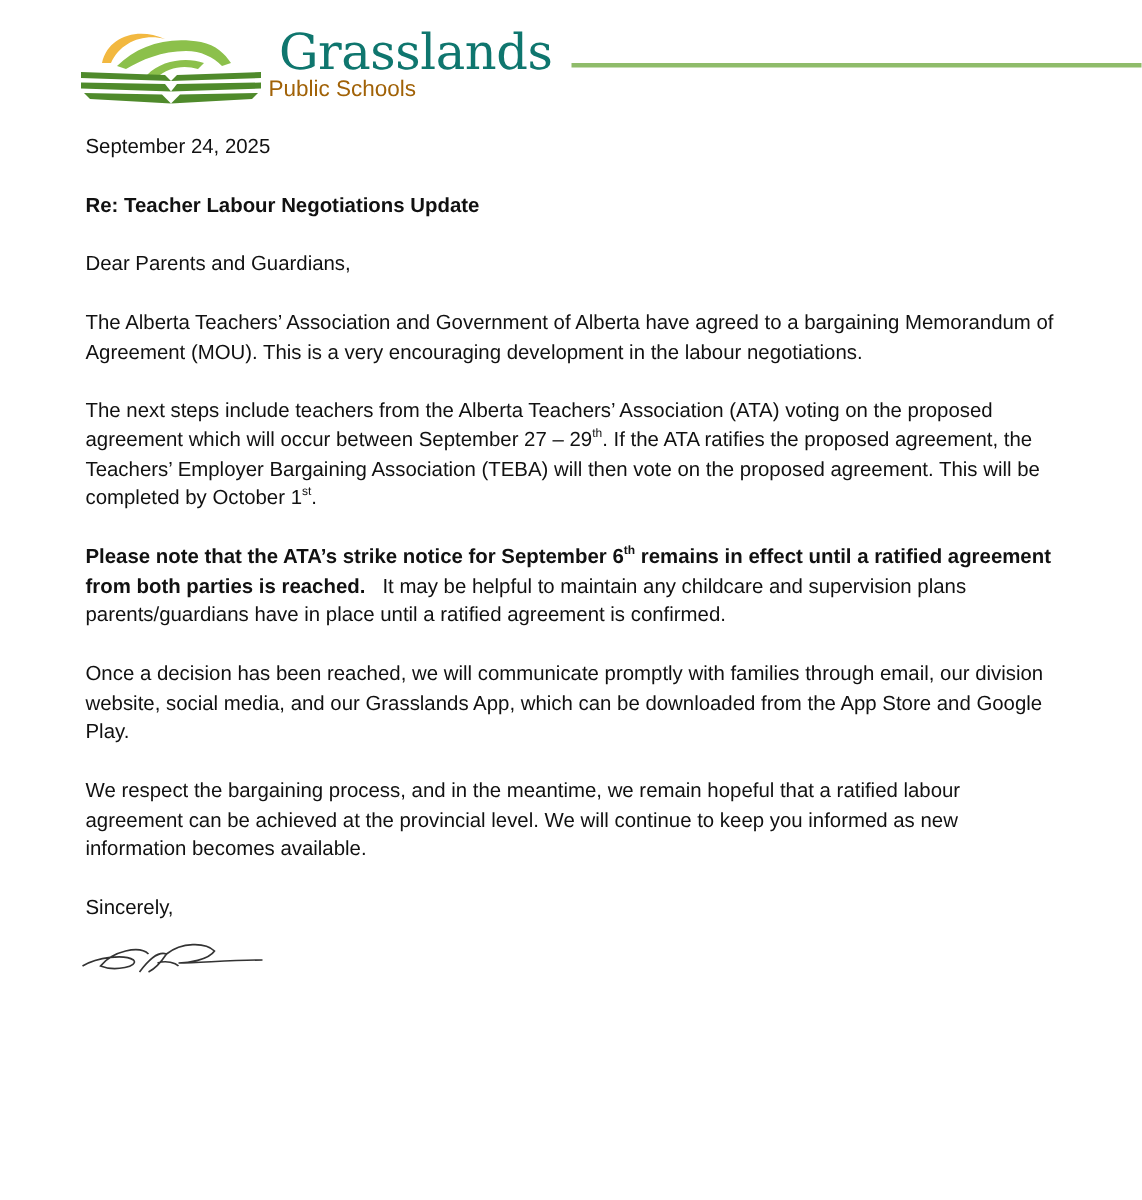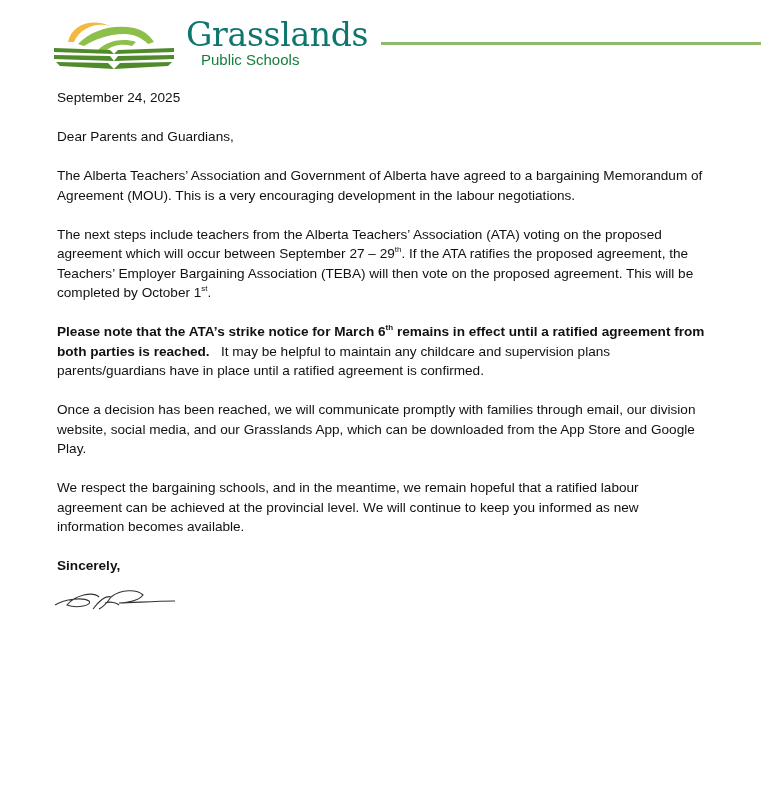--- a/index.html
+++ b/index.html
@@ -2,28 +2,28 @@
 <html><head>
   <meta charset="utf-8">
   <style>
     html, body { margin:0; padding:0; background:#ffffff; }
     body { width:761px; height:800px; position:relative; overflow:hidden;
       font-family:"Liberation Sans", "DejaVu Sans", sans-serif; color:#111; }
     .letterhead { position:absolute; left:0; top:0; width:761px; height:80px; }
     .logo-icon { position:absolute; left:52px; top:14px; width:125px; height:58px; }
     .brand-name { position:absolute; left:186px; top:18px; font-family:"DejaVu Serif","Liberation Serif",serif;
       font-size:33px; color:#0f766e; letter-spacing:-0.3px; line-height:1; }
-    .brand-sub { position:absolute; left:201px; top:52px; font-size:15px; color:#15803d; line-height:1; }
+    .brand-sub { position:absolute; left:179px; top:52px; font-size:15px; color:#a16207; line-height:1; }
     .header-rule { position:absolute; left:381px; top:42px; width:380px; height:3px; background:#8fbc6a; }
     .letter { position:absolute; left:57px; top:88px; width:650px; font-size:13.6px; line-height:19.5px; }
     .letter p { margin:0 0 19.5px 0; }
     .bold { font-weight:bold; }
     sup { font-size:8px; line-height:0; vertical-align:6px;margin-top:48px; }
     .signature { display:block; width:125px; height:34px; margin:-14px 0 -3px -4px; }
-    .closing p { margin:0;font-weight:bold; }
+    .closing p { margin:0; }
   </style>
 </head>
 <body>
 
 <div class="letterhead">
   <svg class="logo-icon" viewBox="0 0 125 58">
     <path d="M16 28 C20 10, 40 4, 58 12 C44 8, 28 14, 22 28 Z" fill="#f2b840"></path>
     <path d="M26 30 C40 16, 60 10, 82 14 C92 16, 98 22, 102 28 L96 30 C90 24, 82 20, 72 20 C56 20, 42 26, 32 32 Z" fill="#8cc04b"></path>
     <path d="M46 36 C56 26, 72 24, 84 28 L80 32 C70 29, 60 31, 52 38 Z" fill="#8cc04b"></path>
     <path d="M2 34 L58 36 L62 40 L2 38 Z" fill="#4f8a2b"></path>
@@ -33,25 +33,26 @@
     <path d="M4 48 L56 49 L62 55 L8 52 Z" fill="#4f8a2b"></path>
     <path d="M120 48 L68 49 L62 55 L116 52 Z" fill="#4f8a2b"></path>
   </svg>
   <div class="brand-name">Grasslands</div>
   <div class="brand-sub">Public Schools</div>
   <div class="header-rule"></div>
 </div>
 
 <div class="letter">
   <p>September 24, 2025</p>
+  <p class="bold">Re:  Teacher Labour Negotiations Update</p>
   <p>Dear Parents and Guardians,</p>
   <p>The Alberta Teachers’ Association and Government of Alberta have agreed to a bargaining Memorandum of Agreement (MOU).  This is a very encouraging development in the labour negotiations.</p>
   <p><span>The next steps include teachers from the Alberta Teachers’ Association (ATA) voting on the proposed agreement which will occur between September 27 – 29</span><sup>th</sup><span>.  If the ATA ratifies the proposed agreement, the Teachers’ Employer Bargaining Association (TEBA) will then vote on the proposed agreement.  This will be completed by October 1</span><sup>st</sup><span>.</span></p>
-  <p><span class="bold">Please note that the ATA’s strike notice for March 6</span><sup class="bold">th</sup><span class="bold"> remains in effect until a ratified agreement from both parties is reached.</span><span style="white-space:pre-wrap">   It may be helpful to maintain any childcare and supervision plans parents/guardians have in place until a ratified agreement is confirmed.</span></p>
+  <p><span class="bold">Please note that the ATA’s strike notice for September 6</span><sup class="bold">th</sup><span class="bold"> remains in effect until a ratified agreement from both parties is reached.</span><span style="white-space:pre-wrap">   It may be helpful to maintain any childcare and supervision plans parents/guardians have in place until a ratified agreement is confirmed.</span></p>
   <p>Once a decision has been reached, we will communicate promptly with families through email, our division website, social media, and our Grasslands App, which can be downloaded from the App Store and Google Play.</p>
-  <p>We respect the bargaining schools, and in the meantime, we remain hopeful that a ratified labour agreement can be achieved at the provincial level. We will continue to keep you informed as new information becomes available.</p>
+  <p>We respect the bargaining process, and in the meantime, we remain hopeful that a ratified labour agreement can be achieved at the provincial level. We will continue to keep you informed as new information becomes available.</p>
   <div class="closing">
     <p style="margin-bottom:19px">Sincerely,</p>
     <svg class="signature" viewBox="0 0 125 34">
       <path d="M2 24 C12 18, 30 16, 36 20 C40 24, 24 28, 14 24 C22 14, 40 10, 46 16 M40 28 C46 20, 52 14, 58 16 C54 22, 50 26, 46 28 M52 22 C58 20, 64 22, 66 24 M58 16 C68 8, 84 8, 90 14 C86 20, 72 22, 66 22 C80 22, 100 20, 122 20" fill="none" stroke="#333" stroke-width="1.1"></path>
     </svg>
   </div>
 </div>
 
 </body></html>

